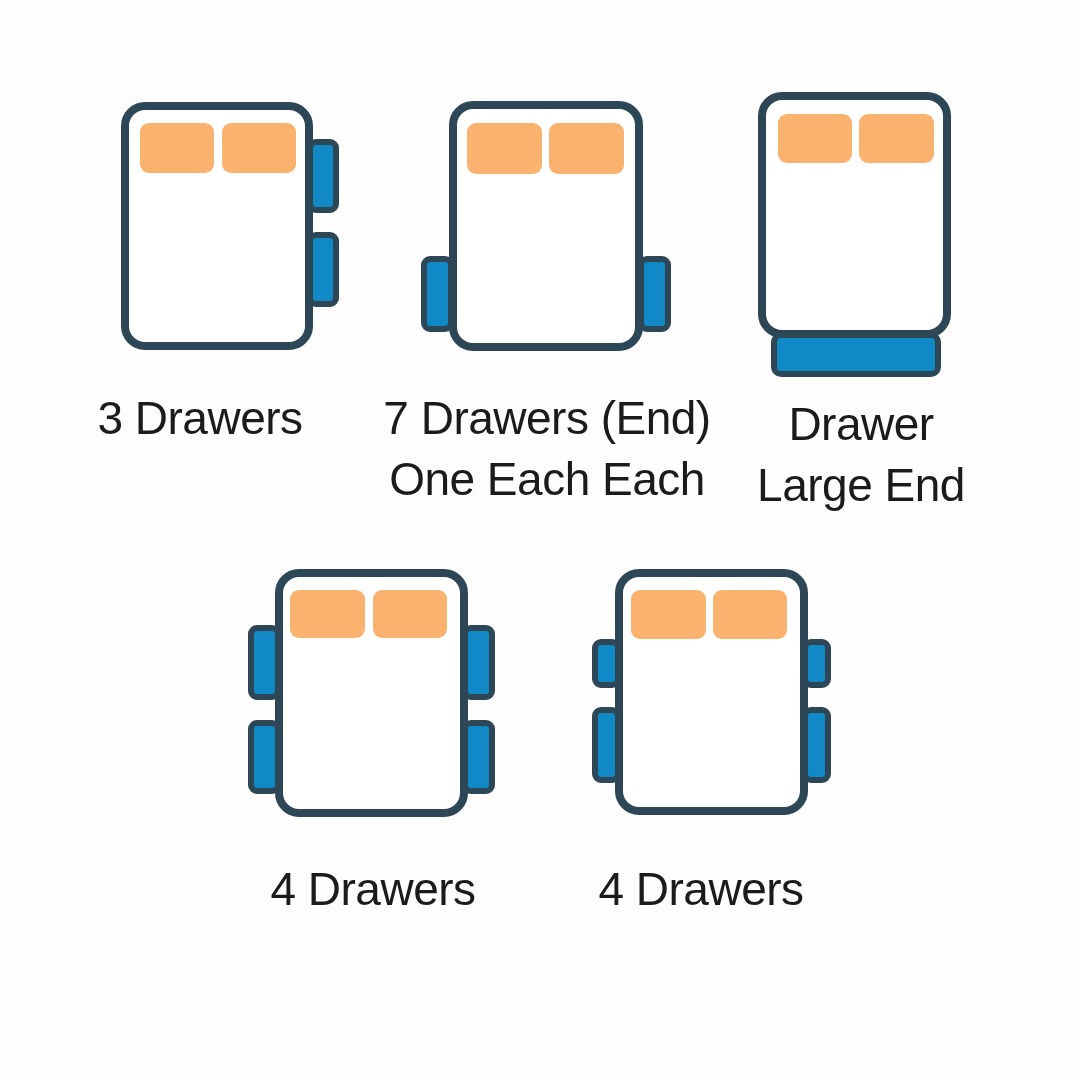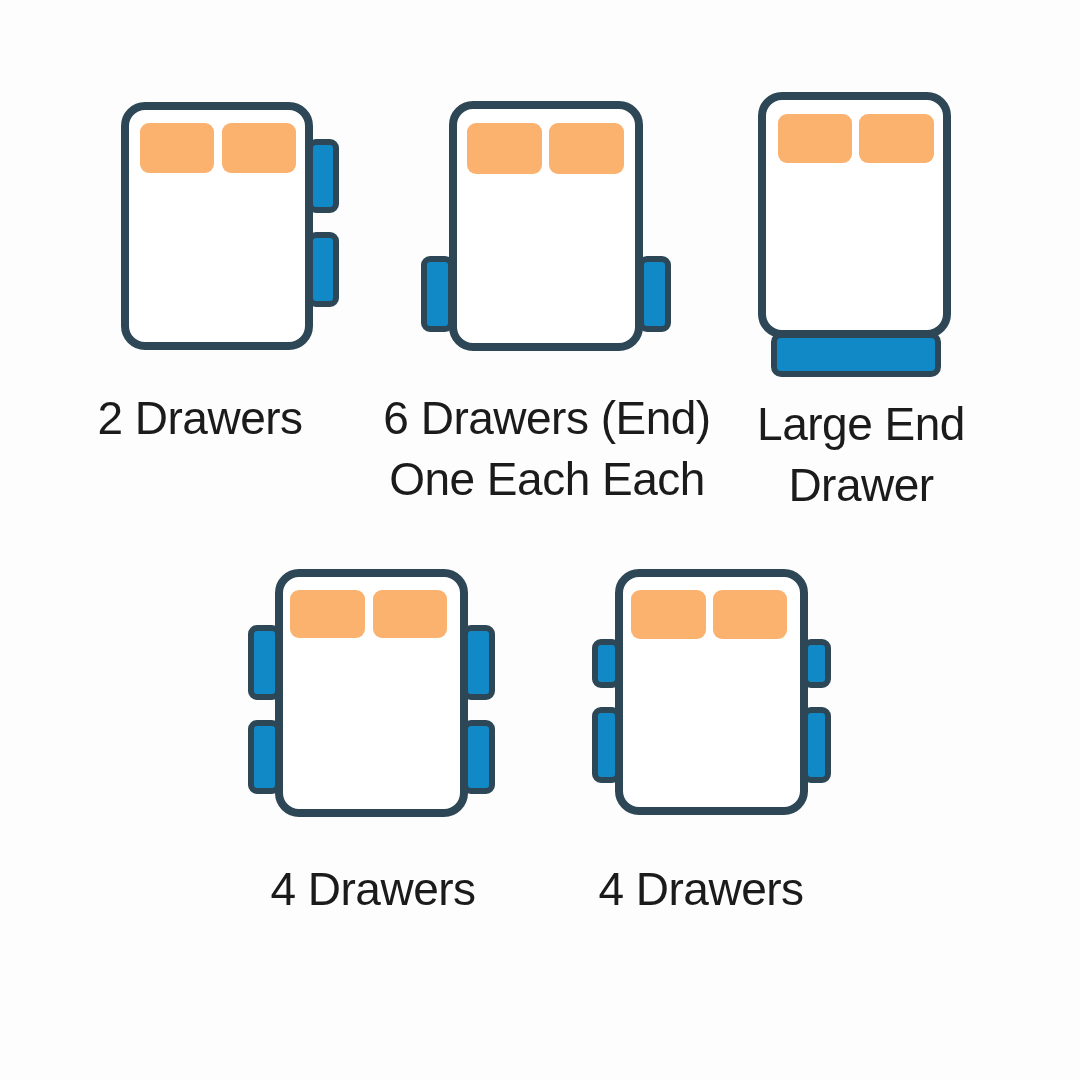--- a/index.html
+++ b/index.html
@@ -61,44 +61,44 @@
 <div class="canvas">
 
   <div class="group" style="left:121px; top:102px; width:218px; height:248px;">
     <div class="drawer" style="left:186px; top:37px; width:32px; height:74px;"></div>
     <div class="drawer" style="left:186px; top:130px; width:32px; height:75px;"></div>
     <div class="bed" style="width:192px; height:248px;"></div>
     <div class="pillow" style="left:19px; top:21px; width:74px; height:50px;"></div>
     <div class="pillow" style="left:101px; top:21px; width:74px; height:50px;"></div>
   </div>
   <div class="bed-label" style="left:40px; top:388px; width:320px;">
-    <span>2 Drawers</span>
+    <span>3 Drawers</span>
   </div>
 
   <div class="group" style="left:449px; top:101px; width:224px; height:250px;">
     <div class="drawer" style="left:-28px; top:155px; width:33px; height:76px;"></div>
     <div class="drawer" style="left:189px; top:155px; width:33px; height:76px;"></div>
     <div class="bed" style="width:194px; height:250px;"></div>
     <div class="pillow" style="left:18px; top:22px; width:75px; height:51px;"></div>
     <div class="pillow" style="left:100px; top:22px; width:75px; height:51px;"></div>
   </div>
   <div class="bed-label" style="left:347px; top:388px; width:400px;">
-    <span>6 Drawers (End)</span>
+    <span>7 Drawers (End)</span>
     <span>One Each Each</span>
   </div>
 
   <div class="group" style="left:758px; top:92px; width:193px; height:290px;">
     <div class="drawer" style="left:13px; top:240px; width:170px; height:45px; border-radius:10px;"></div>
     <div class="bed" style="width:193px; height:246px;"></div>
     <div class="pillow" style="left:20px; top:22px; width:74px; height:49px;"></div>
     <div class="pillow" style="left:101px; top:22px; width:75px; height:49px;"></div>
   </div>
   <div class="bed-label" style="left:701px; top:394px; width:320px;">
+    <span>Drawer</span>
     <span>Large End</span>
-    <span>Drawer</span>
   </div>
 
   <div class="group" style="left:275px; top:569px; width:220px; height:248px;">
     <div class="drawer" style="left:-27px; top:56px; width:33px; height:75px;"></div>
     <div class="drawer" style="left:-27px; top:151px; width:33px; height:74px;"></div>
     <div class="drawer" style="left:187px; top:56px; width:33px; height:75px;"></div>
     <div class="drawer" style="left:187px; top:151px; width:33px; height:74px;"></div>
     <div class="bed" style="width:193px; height:248px;"></div>
     <div class="pillow" style="left:15px; top:21px; width:75px; height:48px;"></div>
     <div class="pillow" style="left:98px; top:21px; width:74px; height:48px;"></div>

